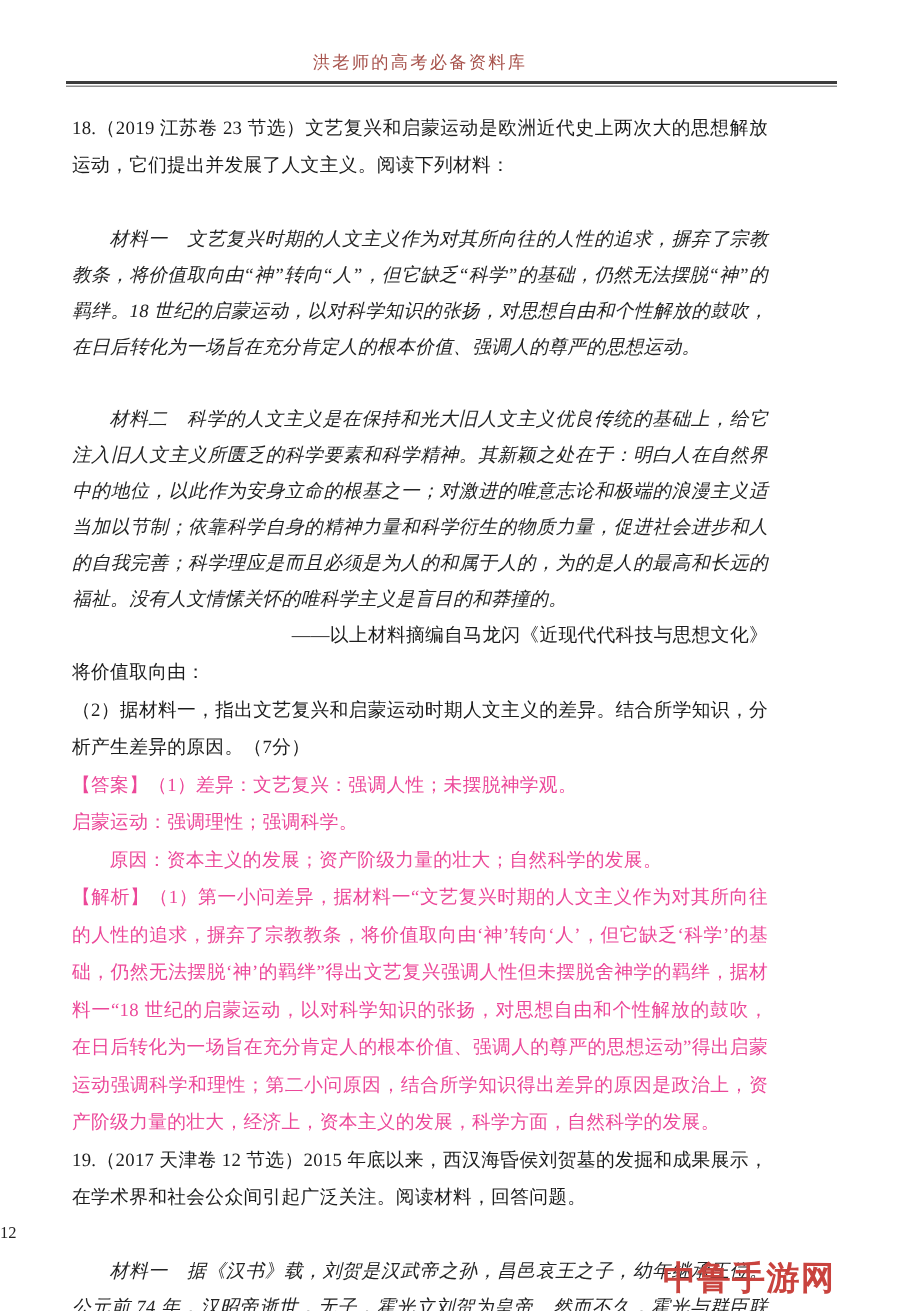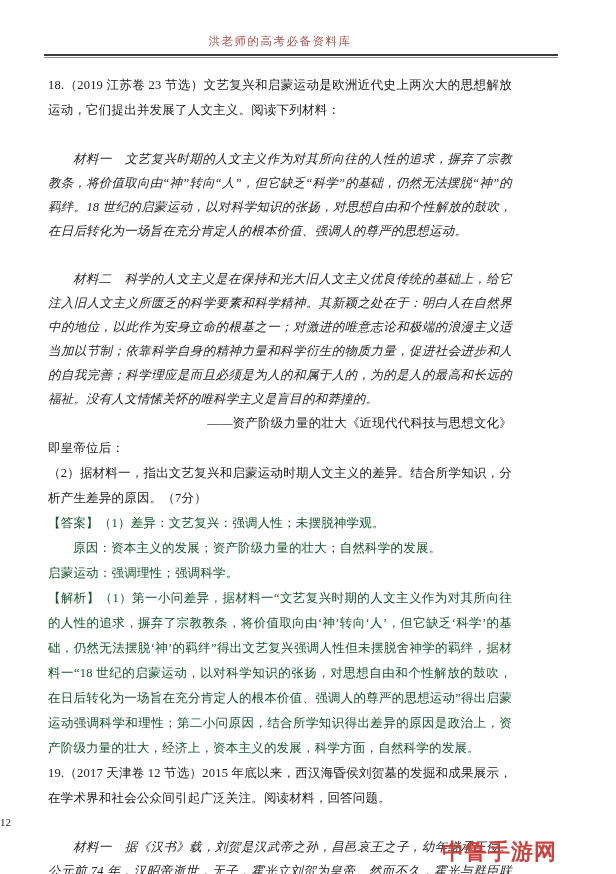--- a/index.html
+++ b/index.html
@@ -33,21 +33,21 @@
   }
   .body p { margin:0; line-height:25px; }
   p.mat {
     font-style:italic;
     line-height:24px;
     text-indent:2em;
     color:#232323;
     margin-top:24px;
   }
   p.attr { text-align:right; }
-  p.red { color:#14532d;font-family:Liberation Serif, serif; }
+  p.red { color:#ec4899;font-family:Liberation Serif, serif; }
   p.red.indent { text-indent:2em; }
   .page-number {
     position:absolute;
     left:0; right:0; bottom:46px;
     text-align:left;
     font-size:11px;
     color:#222222;
   }
   .watermark {
     position:absolute;
@@ -67,26 +67,26 @@
 
   <div class="header">
     <div class="header-title">洪老师的高考必备资料库</div>
     <div class="header-rule"></div>
   </div>
 
   <div class="body">
     <p class="q">18.（2019 江苏卷 23 节选）文艺复兴和启蒙运动是欧洲近代史上两次大的思想解放运动，它们提出并发展了人文主义。阅读下列材料：</p>
     <p class="mat">材料一　文艺复兴时期的人文主义作为对其所向往的人性的追求，摒弃了宗教教条，将价值取向由“神”转向“人”，但它缺乏“科学”的基础，仍然无法摆脱“神”的羁绊。18 世纪的启蒙运动，以对科学知识的张扬，对思想自由和个性解放的鼓吹，在日后转化为一场旨在充分肯定人的根本价值、强调人的尊严的思想运动。</p>
     <p class="mat">材料二　科学的人文主义是在保持和光大旧人文主义优良传统的基础上，给它注入旧人文主义所匮乏的科学要素和科学精神。其新颖之处在于：明白人在自然界中的地位，以此作为安身立命的根基之一；对激进的唯意志论和极端的浪漫主义适当加以节制；依靠科学自身的精神力量和科学衍生的物质力量，促进社会进步和人的自我完善；科学理应是而且必须是为人的和属于人的，为的是人的最高和长远的福祉。没有人文情愫关怀的唯科学主义是盲目的和莽撞的。</p>
-    <p class="attr">——资产阶级力量的壮大《近现代代科技与思想文化》</p>
-    <p class="q">即皇帝位后：</p>
+    <p class="attr">——以上材料摘编自马龙闪《近现代代科技与思想文化》</p>
+    <p class="q">将价值取向由：</p>
     <p class="q">（2）据材料一，指出文艺复兴和启蒙运动时期人文主义的差异。结合所学知识，分析产生差异的原因。（7分）</p>
     <p class="red">【答案】（1）差异：文艺复兴：强调人性；未摆脱神学观。</p>
+    <p class="red">启蒙运动：强调理性；强调科学。</p>
     <p class="red indent">原因：资本主义的发展；资产阶级力量的壮大；自然科学的发展。</p>
-    <p class="red">启蒙运动：强调理性；强调科学。</p>
     <p class="red">【解析】（1）第一小问差异，据材料一“文艺复兴时期的人文主义作为对其所向往的人性的追求，摒弃了宗教教条，将价值取向由‘神’转向‘人’，但它缺乏‘科学’的基础，仍然无法摆脱‘神’的羁绊”得出文艺复兴强调人性但未摆脱舍神学的羁绊，据材料一“18 世纪的启蒙运动，以对科学知识的张扬，对思想自由和个性解放的鼓吹，在日后转化为一场旨在充分肯定人的根本价值、强调人的尊严的思想运动”得出启蒙运动强调科学和理性；第二小问原因，结合所学知识得出差异的原因是政治上，资产阶级力量的壮大，经济上，资本主义的发展，科学方面，自然科学的发展。</p>
     <p class="q">19.（2017 天津卷 12 节选）2015 年底以来，西汉海昏侯刘贺墓的发掘和成果展示，在学术界和社会公众间引起广泛关注。阅读材料，回答问题。</p>
     <p class="mat">材料一　据《汉书》载，刘贺是汉武帝之孙，昌邑哀王之子，幼年继承王位。公元前 74 年，汉昭帝逝世，无子，霍光立刘贺为皇帝。然而不久，霍光与群臣联名上奏刘贺入朝后的劣迹，如：居丧时无悲哀之心，不素食，掠取女子，废礼仪；即皇帝位后，未祭祀宗庙就以最隆重祭礼祭祀其父……要求废黜刘贺。皇太后准奏。前 63 年，刘贺受封为海昏侯。</p>
   </div>
 
   <div class="page-number">12</div>
 
   <div class="watermark">中鲁手游网</div>
 
 </div>

